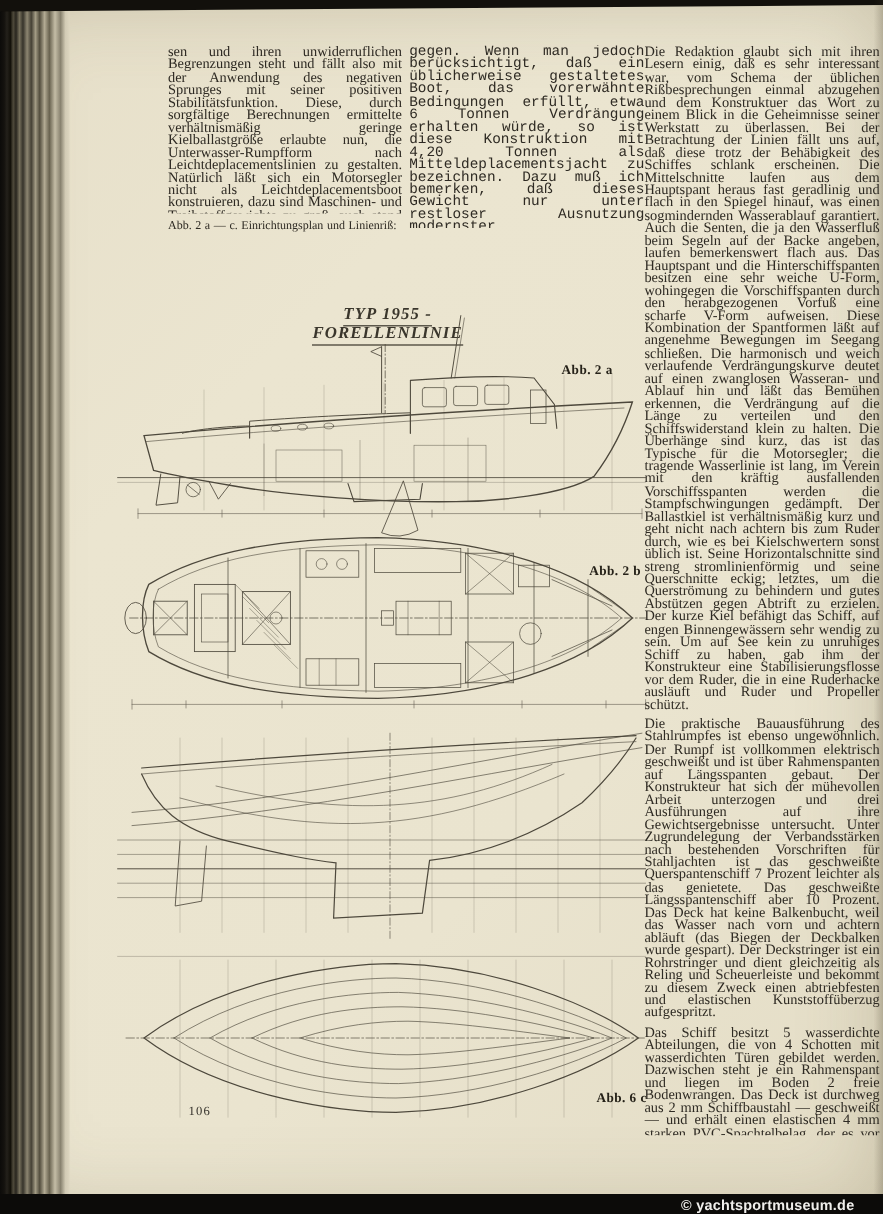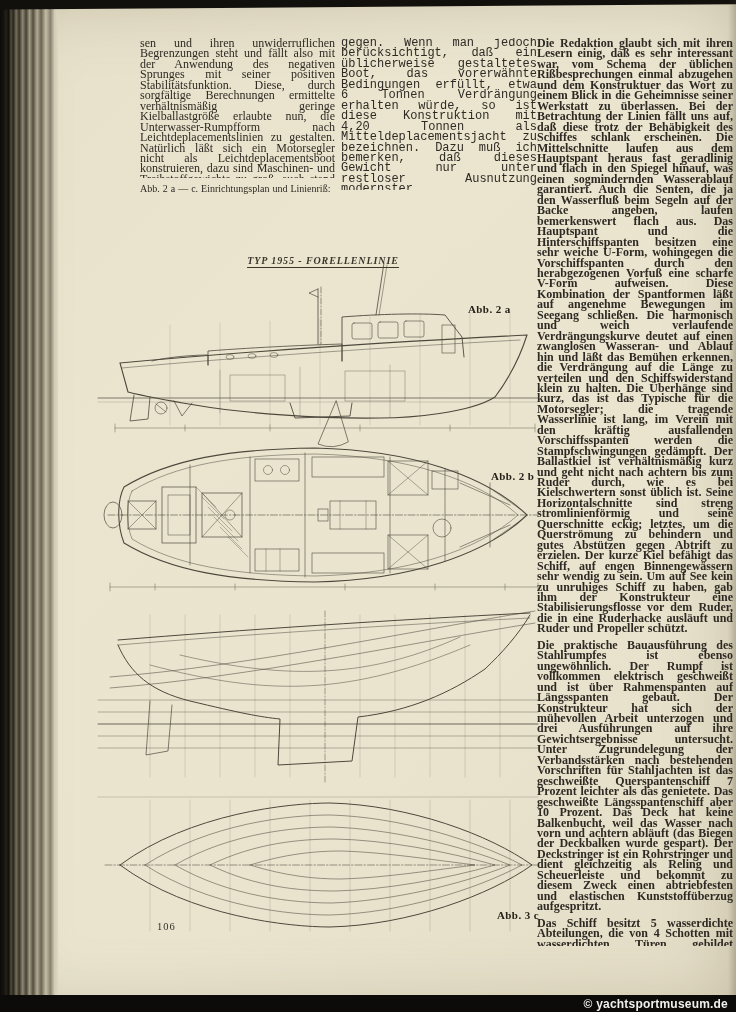--- a/index.html
+++ b/index.html
@@ -28,40 +28,40 @@
     position:absolute;right:0;top:0;bottom:0;width:8px;
     background:linear-gradient(270deg,rgba(60,52,35,.22),rgba(60,52,35,0));
   }
   .bottom-band{
     position:absolute;left:0;bottom:0;width:736px;height:17px;background:#0c0b09;
     display:flex;align-items:center;justify-content:flex-end;
   }
   .watermark{
     font-family:"Liberation Sans","DejaVu Sans",sans-serif;
     font-weight:bold;font-size:12px;color:#f0efec;
-    padding-right:8px;letter-spacing:.2px;white-space:nowrap;
+    padding-right:24px;letter-spacing:.2px;white-space:nowrap;
   }
   
   .tcol{
     position:absolute;text-align:justify;overflow:hidden;
     font-size:12px;line-height:10.45px;word-spacing:.6px;
     hyphens:auto;-webkit-hyphens:auto;
   }
   .tcol p{margin:0 0 6px 0;}
   #col1{left:140px;top:38px;width:195px;height:140px;}
   #col2{left:341px;top:38px;width:196px;height:152px;font-family:Liberation Mono, monospace;}
-  #col3{left:537px;top:38px;width:196px;height:908px;font-weight:bold;}
+  #col3{left:537px;top:38px;width:196px;height:908px;}
   .caption{
     position:absolute;left:140px;top:183px;width:394px;
     font-size:10px;line-height:11.2px;text-align:justify;word-spacing:.5px;
   }
   .caption p{margin:0;}
   .fig-title{
     position:absolute;left:233px;top:255px;width:180px;text-align:center;
-    font-style:italic;font-weight:bold;font-size:10px;letter-spacing:.9px;
+    font-style:italic;font-weight:bold;font-size:14px;letter-spacing:.9px;
     color:#3a362c;
   }
   .fig-title span{border-bottom:1.2px solid #3a362c;padding-bottom:1px;}
   .abb{
     position:absolute;font-weight:bold;font-size:11px;color:#262219;letter-spacing:.4px;margin-top:17px;
   }
   #abb-a{left:468px;top:286px;}
   #abb-b{left:491px;top:453px;}
   #abb-c{left:497px;top:892px;}
   .page-num{
@@ -295,21 +295,21 @@
         <path d="M55,640 C120,598 200,590 240,590 C310,592 385,615 432,640 C385,665 310,688 240,690 C200,690 120,682 55,640 Z" stroke-width="0.55"></path>
         <path d="M85,640 C140,608 205,602 242,602 C300,604 370,620 420,640 C370,660 300,676 242,678 C205,678 140,672 85,640 Z" stroke-width="0.55"></path>
         <path d="M120,640 C165,618 210,614 245,614 C295,615 355,626 405,640 C355,654 295,665 245,666 C210,666 165,662 120,640 Z" stroke-width="0.55"></path>
         <path d="M160,640 C195,629 225,626 250,626 C290,627 330,633 385,640 C330,647 290,653 250,654 C225,654 195,651 160,640 Z" stroke-width="0.55"></path>
       </g>
     </svg>
   </div>
 
   <div class="abb" id="abb-a">Abb. 2 a</div>
   <div class="abb" id="abb-b">Abb. 2 b</div>
-  <div class="abb" id="abb-c">Abb. 3 c</div>
+  <div class="abb" id="abb-c">Abb. 6 c</div>
 
   <div class="page-num">106</div>
 
   <div class="bottom-band">
     <span class="watermark">© yachtsportmuseum.de</span>
   </div>
 
 </div>
 
 </body></html>

